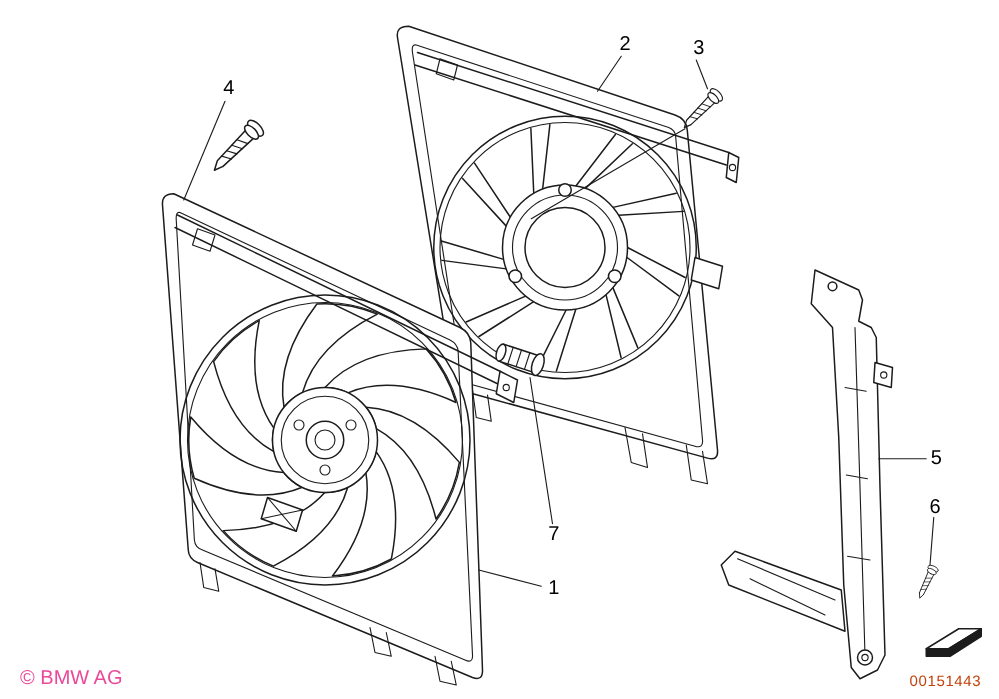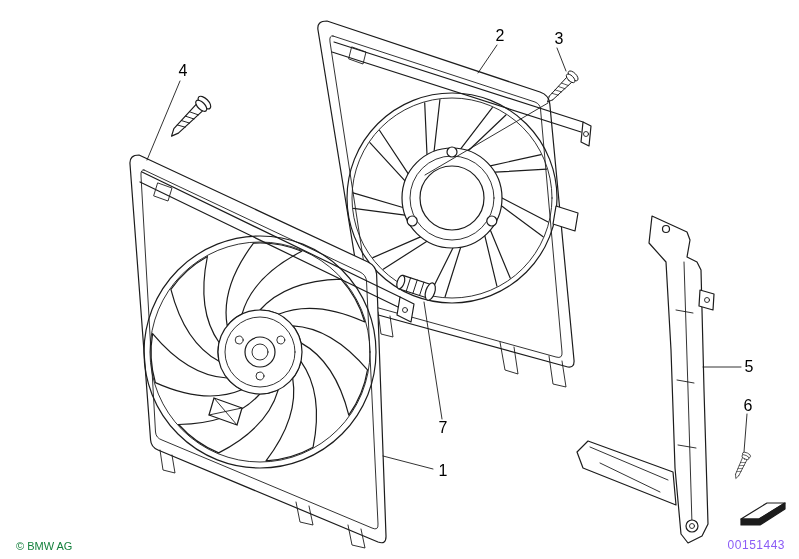--- a/index.html
+++ b/index.html
@@ -7,22 +7,22 @@
     position:relative;width:799px;height:559px;background:#ffffff;
     font-family:"Liberation Sans",sans-serif;overflow:hidden;color:#000;
   }
   .stage svg{position:absolute;left:0;top:0;}
   .ln{stroke:#1c1c1c;stroke-width:1.2;fill:none;stroke-linecap:round;stroke-linejoin:round;}
   .thin{stroke-width:0.9;}
   .callout{
     position:absolute;transform:translate(-50%,-50%);
     font-size:16px;line-height:1;color:#000;cursor:pointer;user-select:none;
   }
-  .copyright{position:absolute;left:16px;bottom:7px;font-size:11px;color:#15803d;}
-  .partnum{position:absolute;right:14px;bottom:7px;font-size:12px;color:#8b5cf6;letter-spacing:0.5px;}
+  .copyright{position:absolute;left:16px;bottom:7px;font-size:16px;color:#ec4899;}
+  .partnum{position:absolute;right:14px;bottom:7px;font-size:12px;color:#c2410c;letter-spacing:0.5px;}
 </style>
 </head>
 <body>
 
 <div class="stage">
 
 <svg width="799" height="559" viewBox="0 0 799 559">
   <defs>
     <g id="screwShape">
       <ellipse cx="-2" cy="0" rx="4" ry="8" fill="#ffffff"></ellipse>

